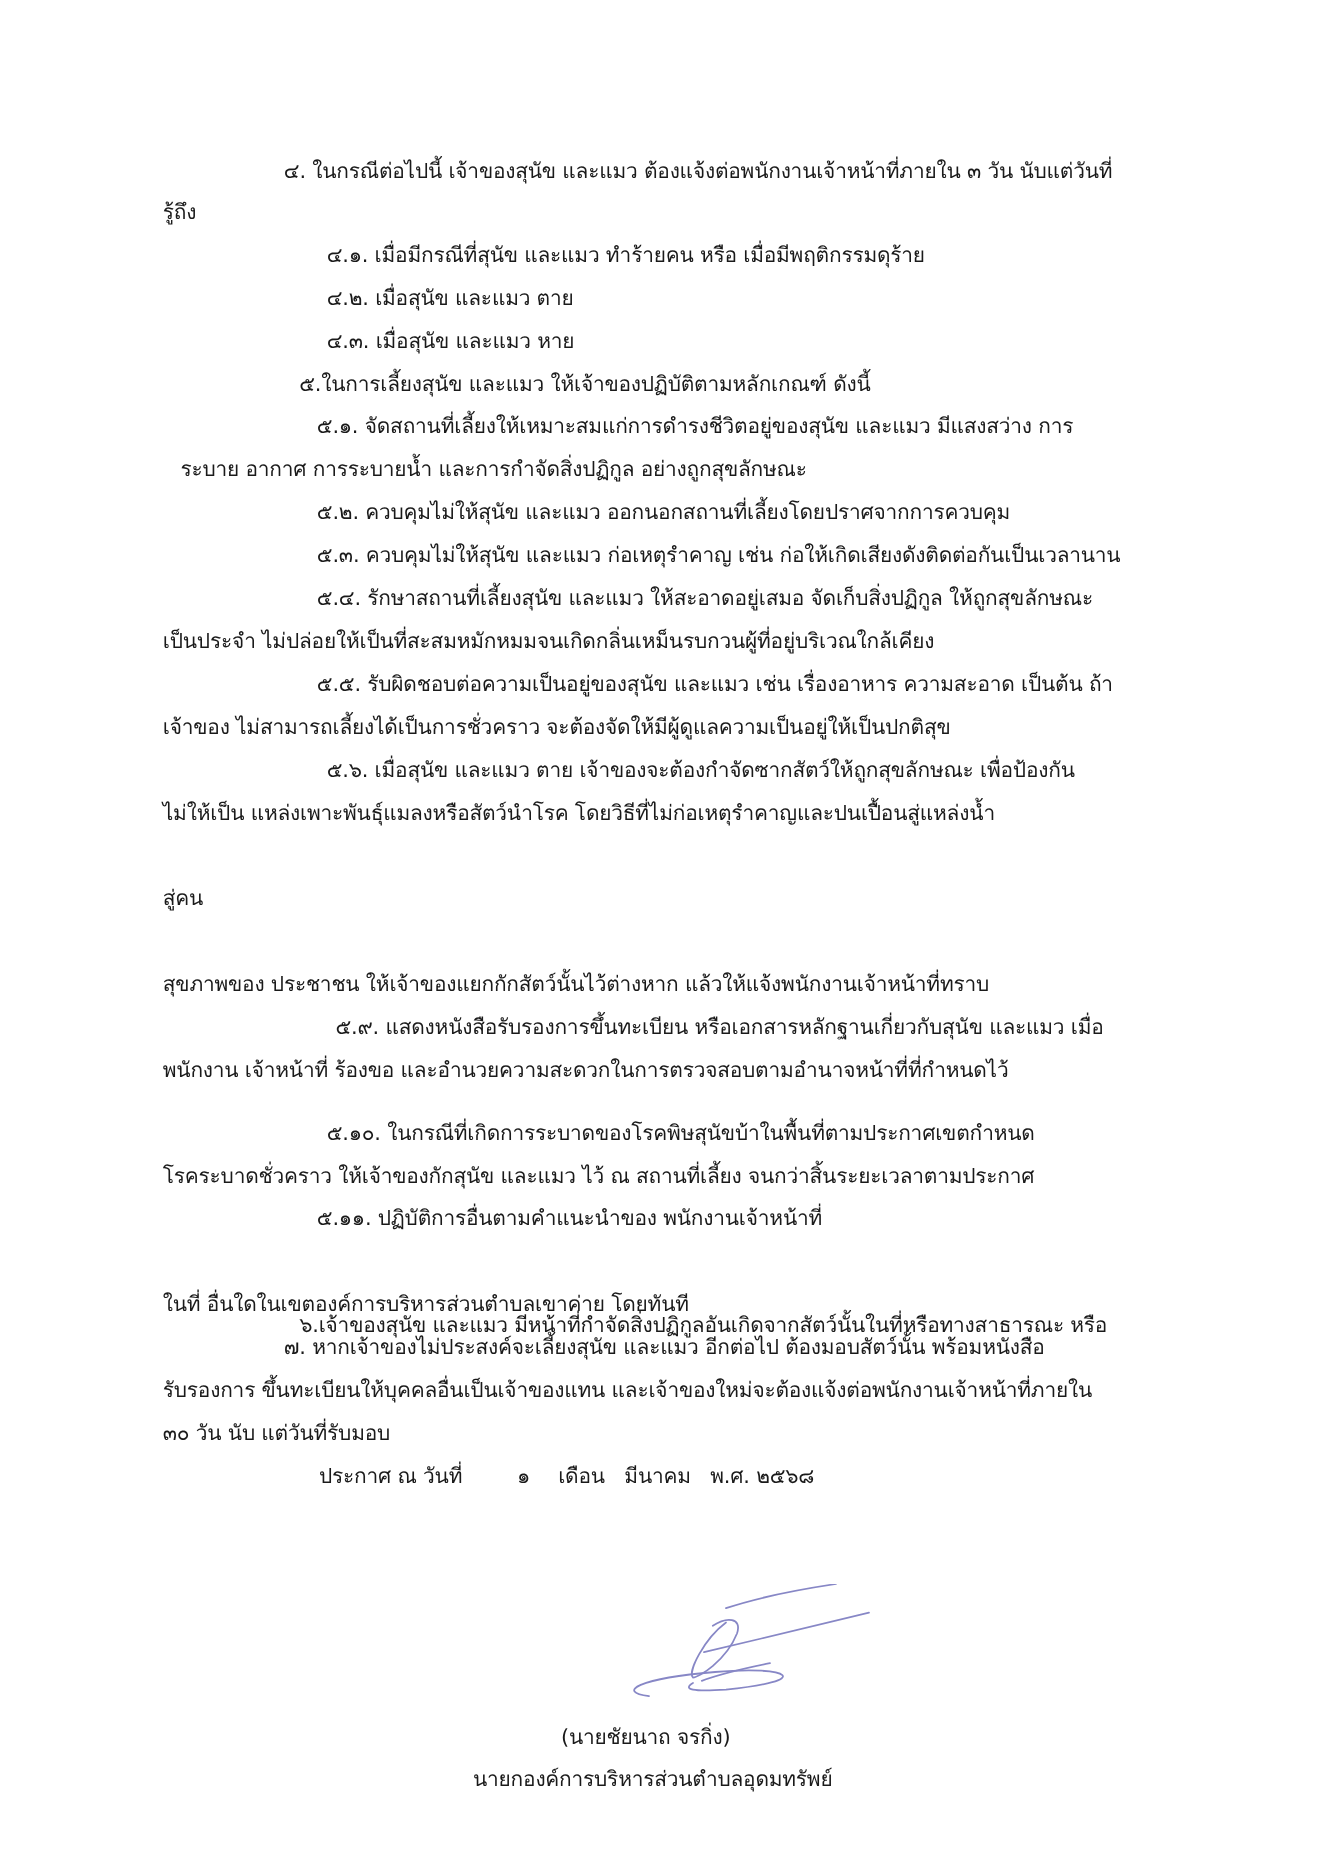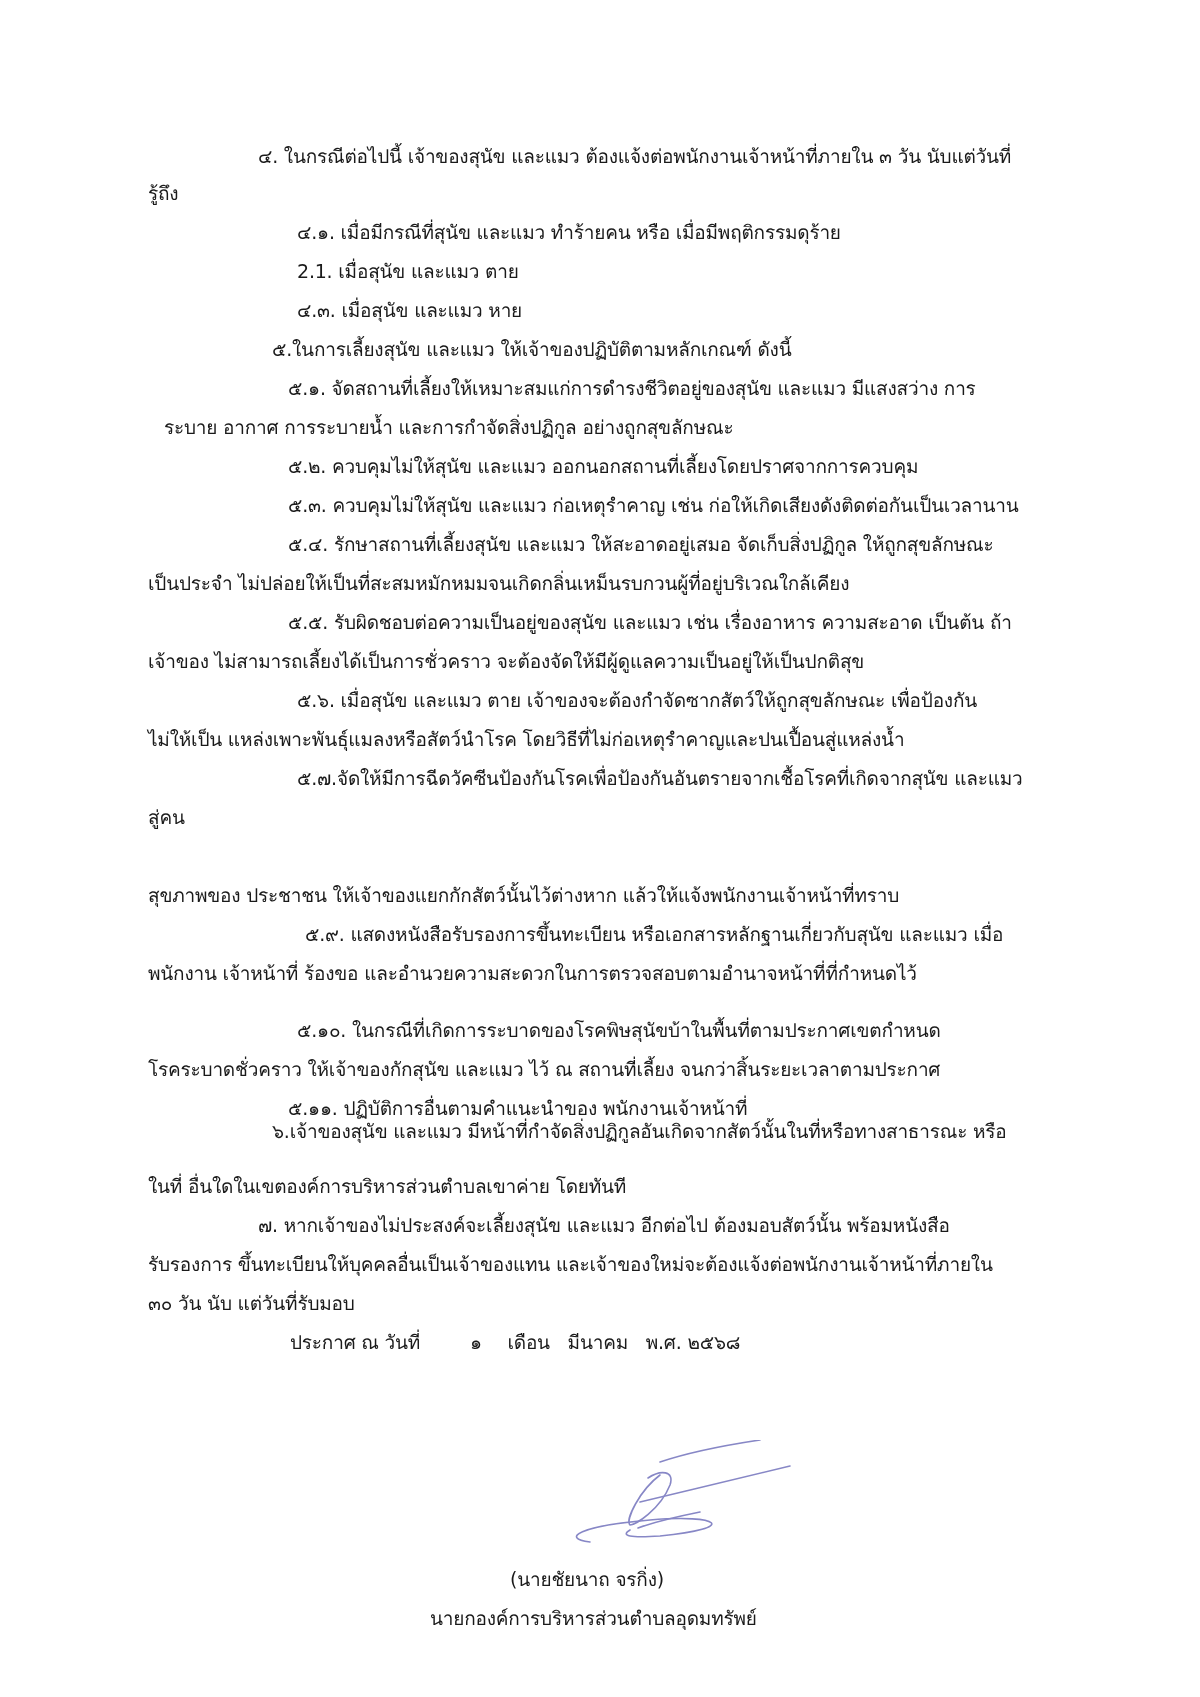--- a/index.html
+++ b/index.html
@@ -17,42 +17,41 @@
     position: absolute; left: 520px; top: 1440px; width: 280px; height: 110px;
   }
 </style>
 </head>
 <body>
 
 <div class="page">
   <div class="line" style="left:258px; top:143px;">๔. ในกรณีต่อไปนี้ เจ้าของสุนัข และแมว ต้องแจ้งต่อพนักงานเจ้าหน้าที่ภายใน ๓ วัน นับแต่วันที่</div>
   <div class="line" style="left:148px; top:180px;">รู้ถึง</div>
   <div class="line" style="left:297px; top:219px;">๔.๑. เมื่อมีกรณีที่สุนัข และแมว ทำร้ายคน หรือ เมื่อมีพฤติกรรมดุร้าย</div>
-  <div class="line" style="left:297px; top:258px;">2.1. เมื่อสุนัข และแมว ตาย</div>
+  <div class="line" style="left:297px; top:258px;">๔.๒. เมื่อสุนัข และแมว ตาย</div>
   <div class="line" style="left:297px; top:297px;">๔.๓. เมื่อสุนัข และแมว หาย</div>
   <div class="line" style="left:272px; top:336px;">๕.ในการเลี้ยงสุนัข และแมว ให้เจ้าของปฏิบัติตามหลักเกณฑ์ ดังนี้</div>
   <div class="line" style="left:288px; top:375px;">๕.๑. จัดสถานที่เลี้ยงให้เหมาะสมแก่การดำรงชีวิตอยู่ของสุนัข และแมว มีแสงสว่าง การ</div>
   <div class="line" style="left:148px; top:414px;margin-left:16px;">ระบาย อากาศ การระบายน้ำ และการกำจัดสิ่งปฏิกูล อย่างถูกสุขลักษณะ</div>
   <div class="line" style="left:288px; top:453px;">๕.๒. ควบคุมไม่ให้สุนัข และแมว ออกนอกสถานที่เลี้ยงโดยปราศจากการควบคุม</div>
   <div class="line" style="left:288px; top:492px;">๕.๓. ควบคุมไม่ให้สุนัข และแมว ก่อเหตุรำคาญ เช่น ก่อให้เกิดเสียงดังติดต่อกันเป็นเวลานาน</div>
   <div class="line" style="left:288px; top:531px;">๕.๔. รักษาสถานที่เลี้ยงสุนัข และแมว ให้สะอาดอยู่เสมอ จัดเก็บสิ่งปฏิกูล ให้ถูกสุขลักษณะ</div>
   <div class="line" style="left:148px; top:570px;">เป็นประจำ ไม่ปล่อยให้เป็นที่สะสมหมักหมมจนเกิดกลิ่นเหม็นรบกวนผู้ที่อยู่บริเวณใกล้เคียง</div>
   <div class="line" style="left:288px; top:609px;">๕.๕. รับผิดชอบต่อความเป็นอยู่ของสุนัข และแมว เช่น เรื่องอาหาร ความสะอาด เป็นต้น ถ้า</div>
   <div class="line" style="left:148px; top:648px;">เจ้าของ ไม่สามารถเลี้ยงได้เป็นการชั่วคราว จะต้องจัดให้มีผู้ดูแลความเป็นอยู่ให้เป็นปกติสุข</div>
   <div class="line" style="left:297px; top:687px;text-align:center;">๕.๖. เมื่อสุนัข และแมว ตาย เจ้าของจะต้องกำจัดซากสัตว์ให้ถูกสุขลักษณะ เพื่อป้องกัน</div>
   <div class="line" style="left:148px; top:726px;">ไม่ให้เป็น แหล่งเพาะพันธุ์แมลงหรือสัตว์นำโรค โดยวิธีที่ไม่ก่อเหตุรำคาญและปนเปื้อนสู่แหล่งน้ำ</div>
-  <div class="line" style="left:297px; top:765px;">๕.๗.จัดให้มีการฉีดวัคซีนป้องกันโรคเพื่อป้องกันอันตรายจากเชื้อโรคที่เกิดจากสุนัข และแมว</div>
   <div class="line" style="left:148px; top:804px;">สู่คน</div>
   <div class="line" style="left:148px; top:882px;">สุขภาพของ ประชาชน ให้เจ้าของแยกกักสัตว์นั้นไว้ต่างหาก แล้วให้แจ้งพนักงานเจ้าหน้าที่ทราบ</div>
   <div class="line" style="left:305px; top:921px;">๕.๙. แสดงหนังสือรับรองการขึ้นทะเบียน หรือเอกสารหลักฐานเกี่ยวกับสุนัข และแมว เมื่อ</div>
   <div class="line" style="left:148px; top:960px;">พนักงาน เจ้าหน้าที่ ร้องขอ และอำนวยความสะดวกในการตรวจสอบตามอำนาจหน้าที่ที่กำหนดไว้</div>
   <div class="line" style="left:297px; top:1017px;">๕.๑๐. ในกรณีที่เกิดการระบาดของโรคพิษสุนัขบ้าในพื้นที่ตามประกาศเขตกำหนด</div>
   <div class="line" style="left:148px; top:1056px;">โรคระบาดชั่วคราว ให้เจ้าของกักสุนัข และแมว ไว้ ณ สถานที่เลี้ยง จนกว่าสิ้นระยะเวลาตามประกาศ</div>
   <div class="line" style="left:288px; top:1095px;">๕.๑๑. ปฏิบัติการอื่นตามคำแนะนำของ พนักงานเจ้าหน้าที่</div>
-  <div class="line" style="left:272px; top:1118px;">๖.เจ้าของสุนัข และแมว มีหน้าที่กำจัดสิ่งปฏิกูลอันเกิดจากสัตว์นั้นในที่หรือทางสาธารณะ หรือ</div>
+  <div class="line" style="left:272px; top:1192px;">๖.เจ้าของสุนัข และแมว มีหน้าที่กำจัดสิ่งปฏิกูลอันเกิดจากสัตว์นั้นในที่หรือทางสาธารณะ หรือ</div>
   <div class="line" style="left:148px; top:1173px;">ในที่ อื่นใดในเขตองค์การบริหารส่วนตำบลเขาค่าย โดยทันที</div>
   <div class="line" style="left:258px; top:1212px;text-align:right;">๗. หากเจ้าของไม่ประสงค์จะเลี้ยงสุนัข และแมว อีกต่อไป ต้องมอบสัตว์นั้น พร้อมหนังสือ</div>
   <div class="line" style="left:148px; top:1251px;">รับรองการ ขึ้นทะเบียนให้บุคคลอื่นเป็นเจ้าของแทน และเจ้าของใหม่จะต้องแจ้งต่อพนักงานเจ้าหน้าที่ภายใน</div>
   <div class="line" style="left:148px; top:1290px;">๓๐ วัน นับ แต่วันที่รับมอบ</div>
 
   <div class="line" style="left:290px; top:1329px;">
     <span>ประกาศ ณ วันที่</span>
     <span style="display:inline-block;width:38px;"></span>
     <span>๑</span>
     <span style="display:inline-block;width:14px;"></span>

